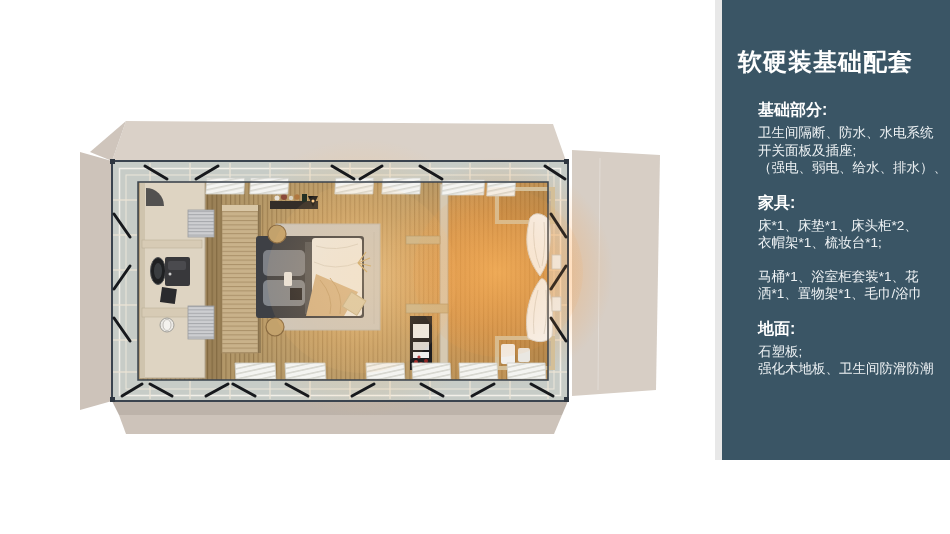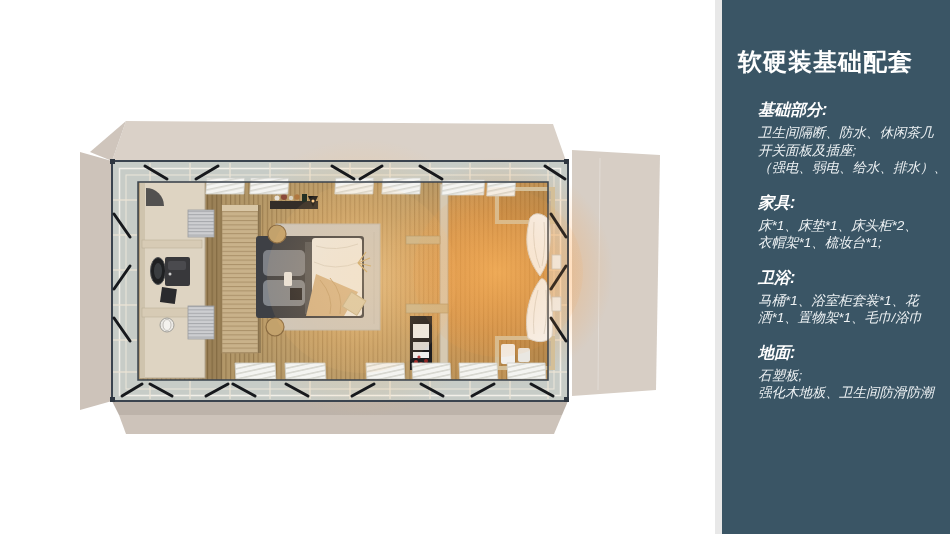--- a/index.html
+++ b/index.html
@@ -1,28 +1,28 @@
 <!DOCTYPE html>
 <html><head>
 <meta charset="utf-8">
 <style>
   html,body{margin:0;padding:0;background:#ffffff;}
   body{font-family:"Liberation Sans", sans-serif;}
   .stage{position:relative;width:950px;height:534px;background:#ffffff;overflow:hidden;}
   .render-wrap{position:absolute;left:0;top:0;width:718px;height:534px;}
   .sidebar{
-    position:absolute;left:715px;top:0;width:235px;height:534px;
+    position:absolute;left:715px;top:0;width:235px;height:460px;
     background:#3a5565;box-sizing:border-box;padding:46px 14px 0 25px;
   }
   .panel-edge{position:absolute;left:0;top:0;width:7px;height:100%;background:#e8e8e8;}
   .panel-title{
     color:#ffffff;font-size:24px;line-height:32px;font-weight:700;
     letter-spacing:1px;margin:0 0 22px -2px;white-space:nowrap;
   }
-  .spec{margin:0 0 16px 18px;font-style:italic;}
+  .spec{margin:0 0 16px 18px;}
   .spec h2{color:#ffffff;font-size:16px;line-height:20px;font-weight:700;margin:0 0 4px 0;white-space:nowrap;}
   .spec p{color:#eef2f4;font-size:13.5px;line-height:17.5px;margin:0;white-space:nowrap;}
 </style>
 </head>
 <body>
 
 <div class="stage">
 
   <div class="render-wrap">
     <svg width="718" height="534" viewBox="0 0 718 534">
@@ -270,34 +270,33 @@
       </g>
     </svg>
   </div>
 
   <aside class="sidebar">
     <div class="panel-edge"></div>
     <h1 class="panel-title">软硬装基础配套</h1>
 
     <section class="spec">
       <h2>基础部分:</h2>
-      <p>卫生间隔断、防水、休闲茶几</p>
+      <p>卫生间隔断、防水、水电系统</p>
       <p>开关面板及插座;</p>
       <p>（强电、弱电、给水、排水）、</p>
     </section>
 
     <section class="spec">
       <h2>家具:</h2>
       <p>床*1、床垫*1、床头柜*2、</p>
       <p>衣帽架*1、梳妆台*1;</p>
     </section>
 
 
     <section class="spec">
-      <h2>卫浴:</h2>
       <p>马桶*1、浴室柜套装*1、花</p>
       <p>洒*1、置物架*1、毛巾/浴巾</p>
     </section>
 
     <section class="spec">
       <h2>地面:</h2>
       <p>石塑板;</p>
       <p>强化木地板、卫生间防滑防潮</p>
     </section>
   </aside>

